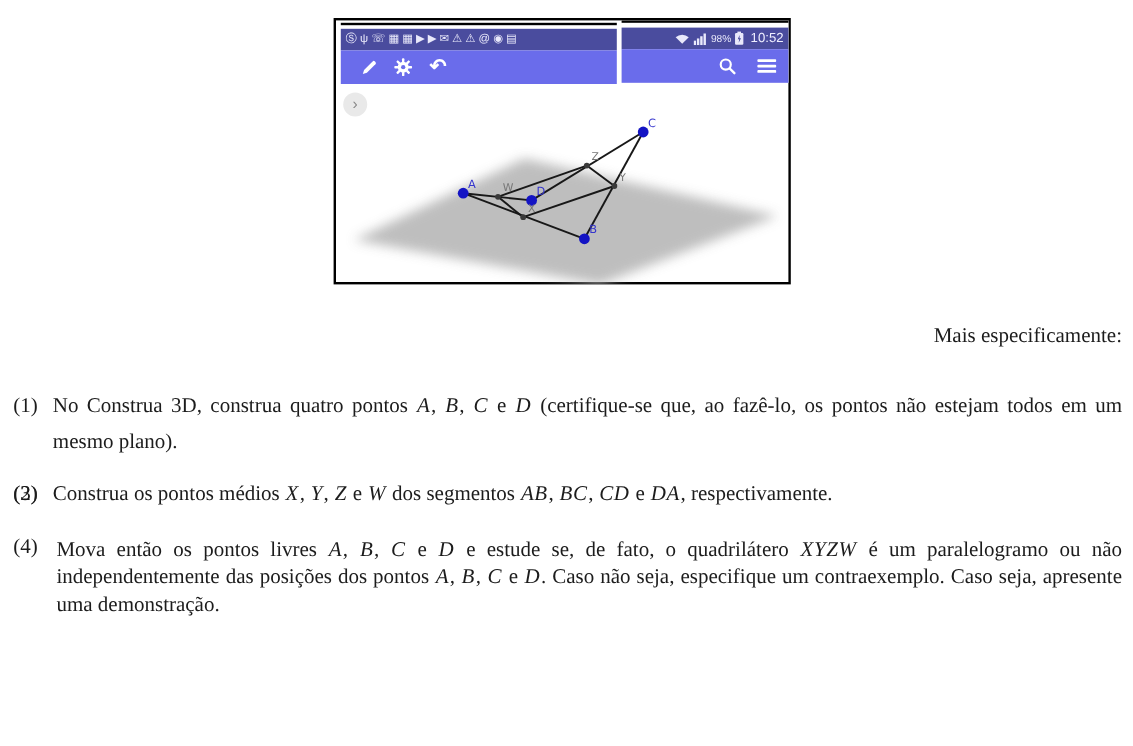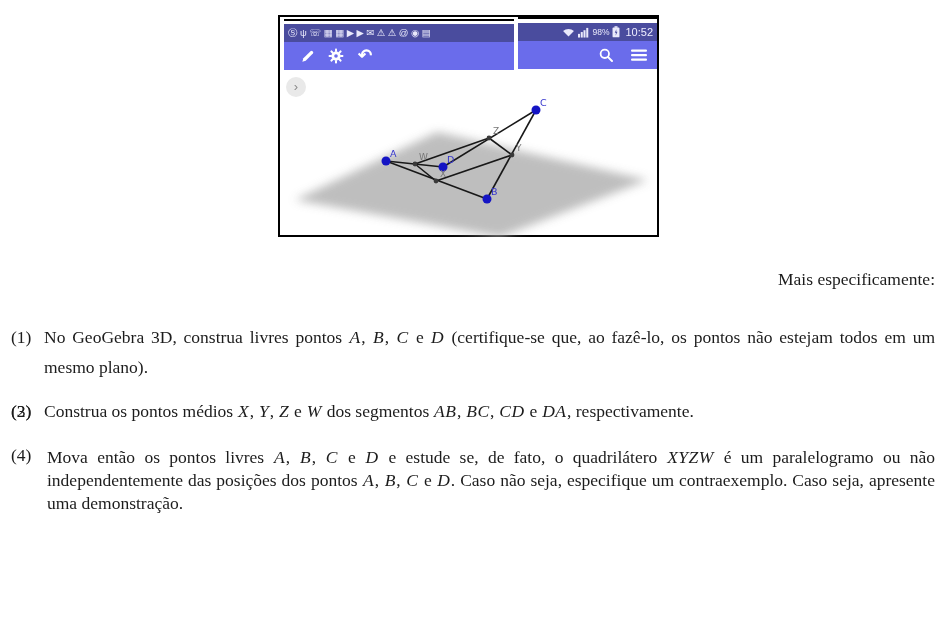--- a/index.html
+++ b/index.html
@@ -175,21 +175,21 @@
       <span>›</span>
     </div>
   </div>
 
   <div class="doc">
     <p class="intro">Mais especificamente:</p>
 
     <div class="items">
       <div class="item">
         <span class="item-num">(1)</span>
-        <span><span>No GeoGebra 3D, construa livres pontos </span><span class="mvar">A</span><span>, </span><span class="mvar">B</span><span>, </span><span class="mvar">C</span><span> e </span><span class="mvar">D</span><span> (certifique-se que, ao fazê-lo, os pontos não estejam todos em um mesmo plano).</span></span>
+        <span><span>No Construa 3D, construa quatro pontos </span><span class="mvar">A</span><span>, </span><span class="mvar">B</span><span>, </span><span class="mvar">C</span><span> e </span><span class="mvar">D</span><span> (certifique-se que, ao fazê-lo, os pontos não estejam todos em um mesmo plano).</span></span>
       </div>
       <div class="item">
         <span class="item-num">(2)</span>
       </div>
       <div class="item">
         <span class="item-num">(3)</span>
         <span><span>Construa os pontos médios </span><span class="mvar">X</span><span>, </span><span class="mvar">Y</span><span>, </span><span class="mvar">Z</span><span> e </span><span class="mvar">W</span><span> dos segmentos </span><span class="mvar">AB</span><span>, </span><span class="mvar">BC</span><span>, </span><span class="mvar">CD</span><span> e </span><span class="mvar">DA</span><span>, respectivamente.</span></span>
       </div>
       <div class="item">
         <span class="item-num">(4)</span>

